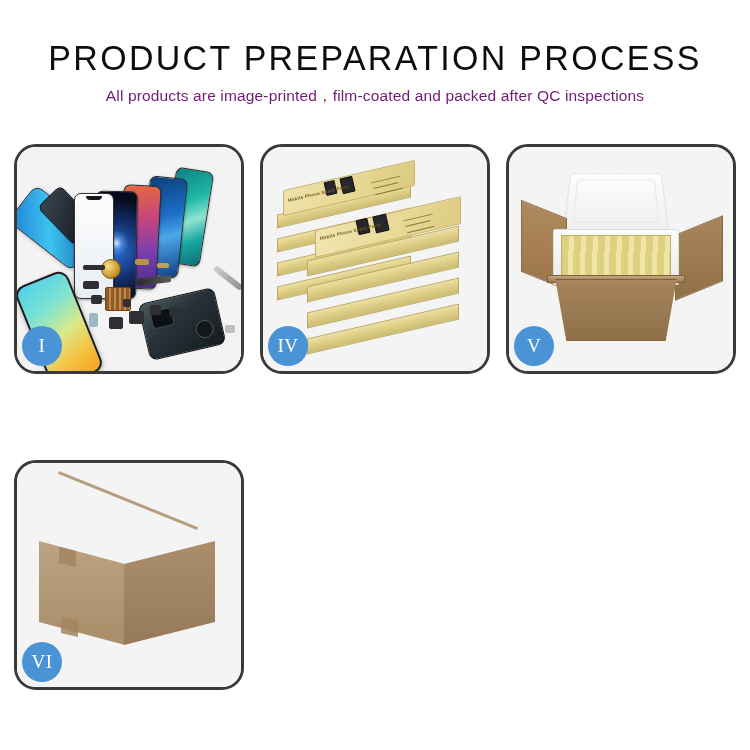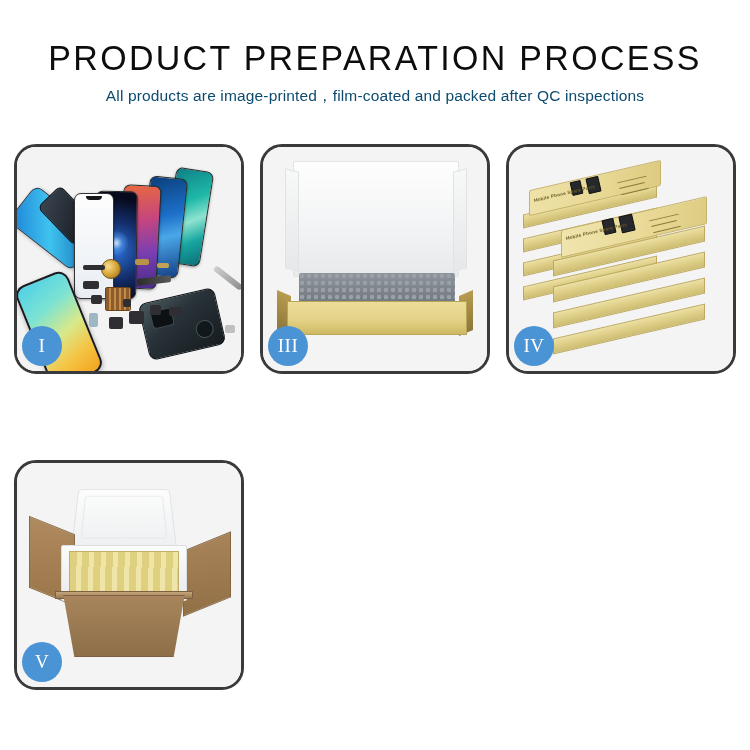--- a/index.html
+++ b/index.html
@@ -23,21 +23,21 @@
     letter-spacing: 2.4px;
     color: #0d0d0d;
     line-height: 40px;
     transform: scaleX(0.97);
   }
 
   .subtitle {
     font-family: "Liberation Sans", sans-serif;
     font-size: 15.5px;
     font-weight: 400;
-    color: #0c4a6e;
+    color: #701a75;
     line-height: 22px;
     margin-top: 7px;
     letter-spacing: 0.15px;
   }
 
   
   .grid {
     position: absolute;
     top: 144px;
     left: 14px;
@@ -410,30 +410,20 @@
       <div class="sp h"></div>
       <div class="sp i"></div>
       <div class="sp j"></div>
       <div class="sp k"></div>
       <div class="sp l"></div>
     </div>
     <div class="badge">I</div>
   </div>
 
 
-  <div class="panel">
-    <div class="panel-inner">
-      <div class="b3-lid"></div>
-      <div class="b3-foam"></div>
-      <div class="b3-left"></div>
-      <div class="b3-right"></div>
-      <div class="b3-front"></div>
-    </div>
-    <div class="badge">III</div>
-  </div>
 
   <div class="panel">
     <div class="panel-inner">
       <div class="slab sl4"></div>
       <div class="slab sl3"></div>
       <div class="slab sl2"></div>
       <div class="slab sl1"></div>
       <div class="st st-top"></div>
 
       <div class="slab sr4"></div>
@@ -466,14 +456,25 @@
       <div class="v-flapL"></div>
       <div class="v-flapR"></div>
       <div class="v-foamin"></div>
       <div class="v-yellow"></div>
       <div class="v-rim"></div>
       <div class="v-body"></div>
     </div>
     <div class="badge">V</div>
   </div>
 
+  <div class="panel">
+    <div class="panel-inner">
+      <div class="c6-top"></div>
+      <div class="c6-seam"></div>
+      <div class="c6-front"></div>
+      <div class="c6-side"></div>
+      <div class="c6-tapeA"></div>
+      <div class="c6-tapeB"></div>
+    </div>
+    <div class="badge">VI</div>
+  </div>
 
 </div>
 
 </body></html>

